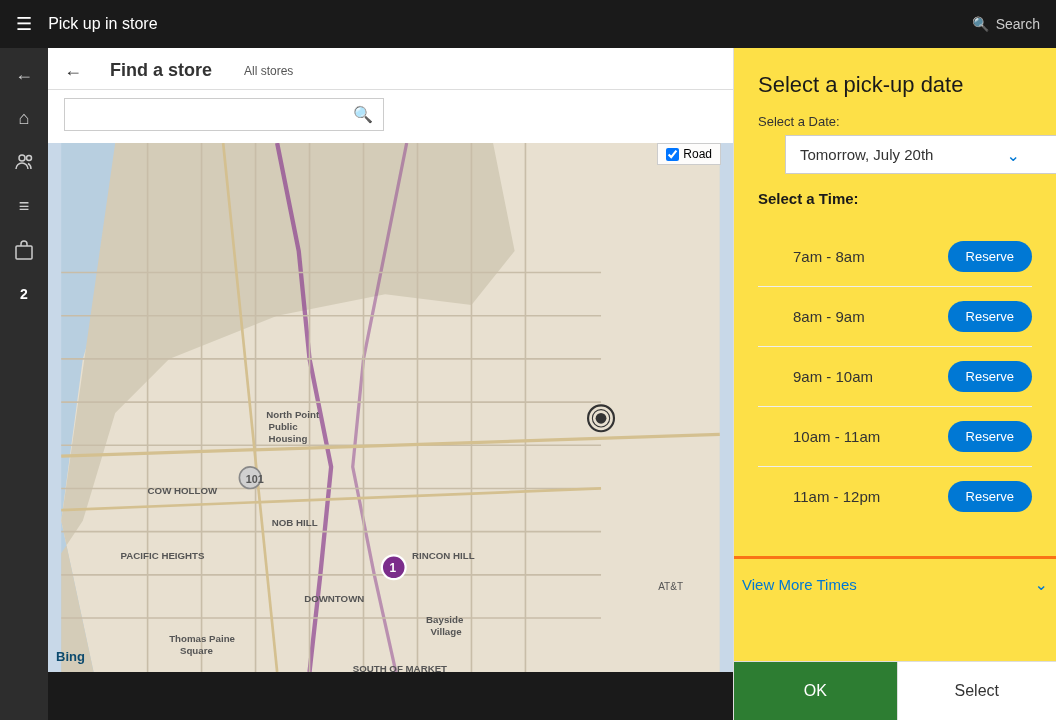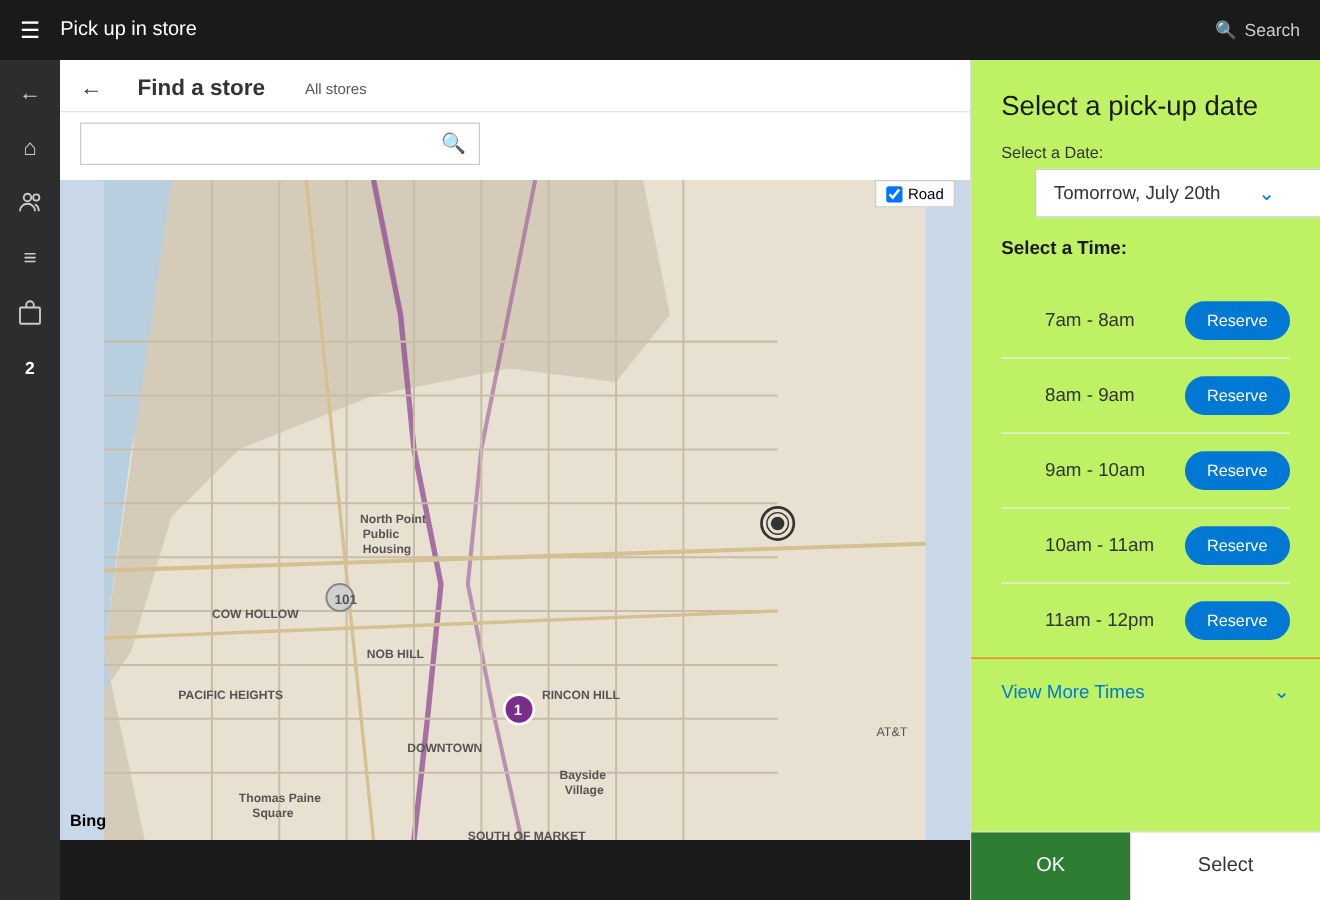--- a/index.html
+++ b/index.html
@@ -122,22 +122,22 @@
 
     
     .bottom-bar {
       background: #1a1a1a;
       height: 48px;
       flex-shrink: 0;
     }
 
     
     .right-panel {
-      width: 280px;
-      background: #bef264;
+      width: 323px;
+      background: #fde047;
       display: flex;
       flex-direction: column;
       border-left: 1px solid #ddd;
       flex-shrink: 0;
       overflow-y: auto;
     }
     .panel-header {
       padding: 24px 24px 8px;
     }
     .panel-title {
@@ -211,46 +211,47 @@
       border: none;
       padding: 8px 18px;
       border-radius: 20px;
       font-size: 13px;
       cursor: pointer;
       font-weight: 400;
     }
 
     
     .view-more-row {
-      padding: 16px 24px;
-      border-top: 1px solid #f97316;
+      padding: 16px 8px;
+      border-top: 3px solid #f97316;
       display: flex;
       align-items: center;
       justify-content: space-between;
       cursor: pointer;
+      margin-top: 30px;
     }
     .view-more-text {
       font-size: 15px;
       color: #0078d4;
       font-weight: 500;
     }
     .view-more-chevron {
       color: #0078d4;
       font-size: 16px;
     }
 
     
     .panel-footer {
       display: flex;
       border-top: 1px solid #ddd;
       flex-shrink: 0;
     }
     .btn-ok {
       flex: 1;
-      padding: 6px;
+      padding: 20px;
       background: #2d7d32;
       color: #fff;
       border: none;
       font-size: 16px;
       font-weight: 500;
       cursor: pointer;
     }
     .btn-cancel {
       flex: 1;
       padding: 18px;
@@ -399,21 +400,21 @@
         <circle cx="308" cy="393" r="11" fill="#7b2d8b" stroke="#fff" stroke-width="2"></circle>
         <text x="304" y="397" font-size="11" font-weight="bold" fill="#fff" font-family="Arial">1</text>
 
         <circle cx="500" cy="255" r="12" fill="none" stroke="#333" stroke-width="2"></circle>
         <circle cx="500" cy="255" r="5" fill="#333"></circle>
         <circle cx="500" cy="255" r="8" fill="none" stroke="#333" stroke-width="1"></circle>
       </svg>
 
       
       <div class="bing-logo">
-        <span style="color:#000000;font-weight:bold;font-size:13px;">Bing</span>
+        <span style="color:#0c4a6e;font-weight:bold;font-size:13px;">Bing</span>
       </div>
 
       
       <div style="position:absolute;bottom:80px;right:50px;font-size:10px;color:#555;">AT&amp;T</div>
     </div>
 
     <div class="bottom-bar"></div>
   </div>
 
   <div class="right-panel">

